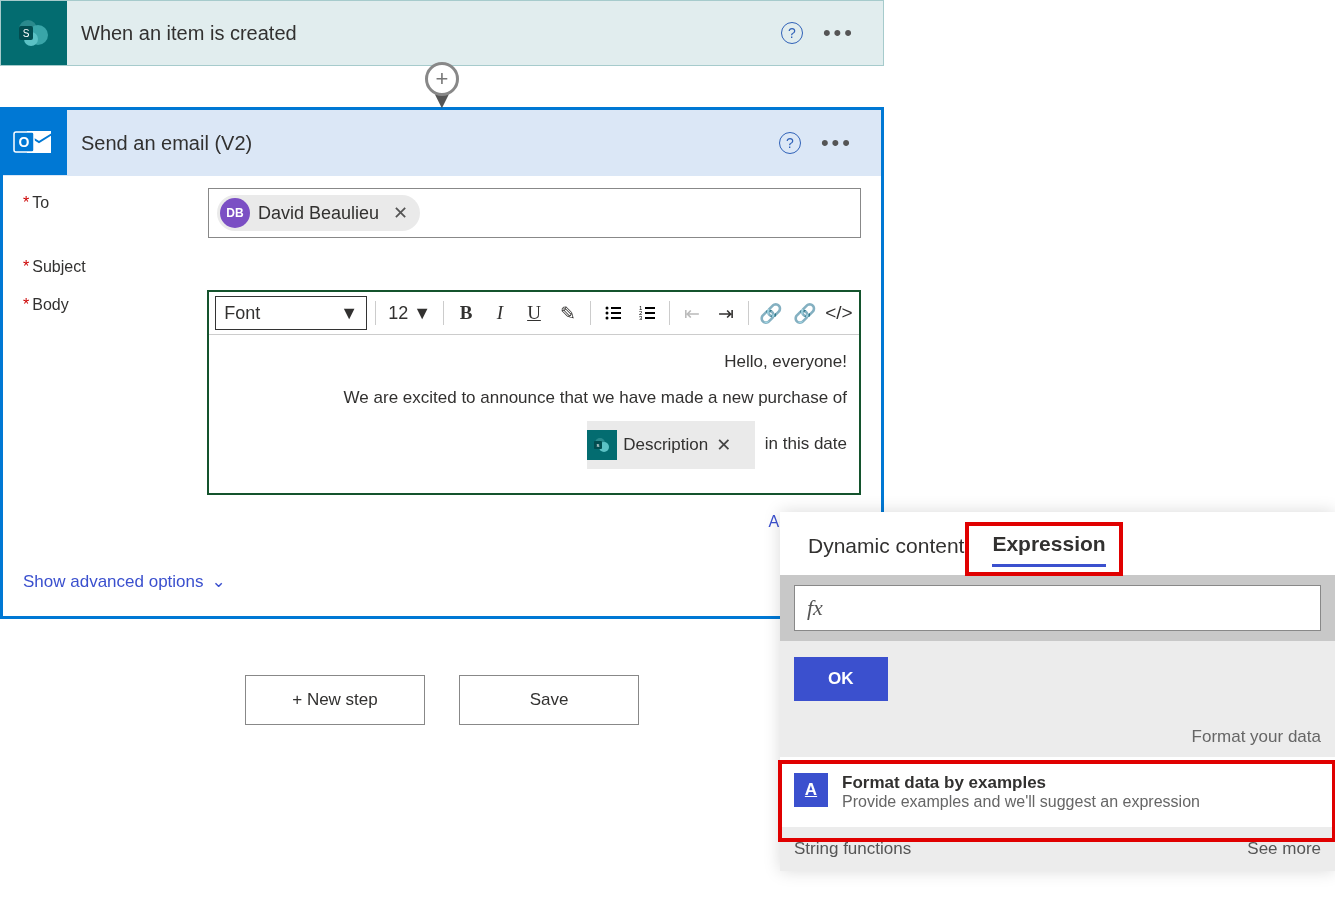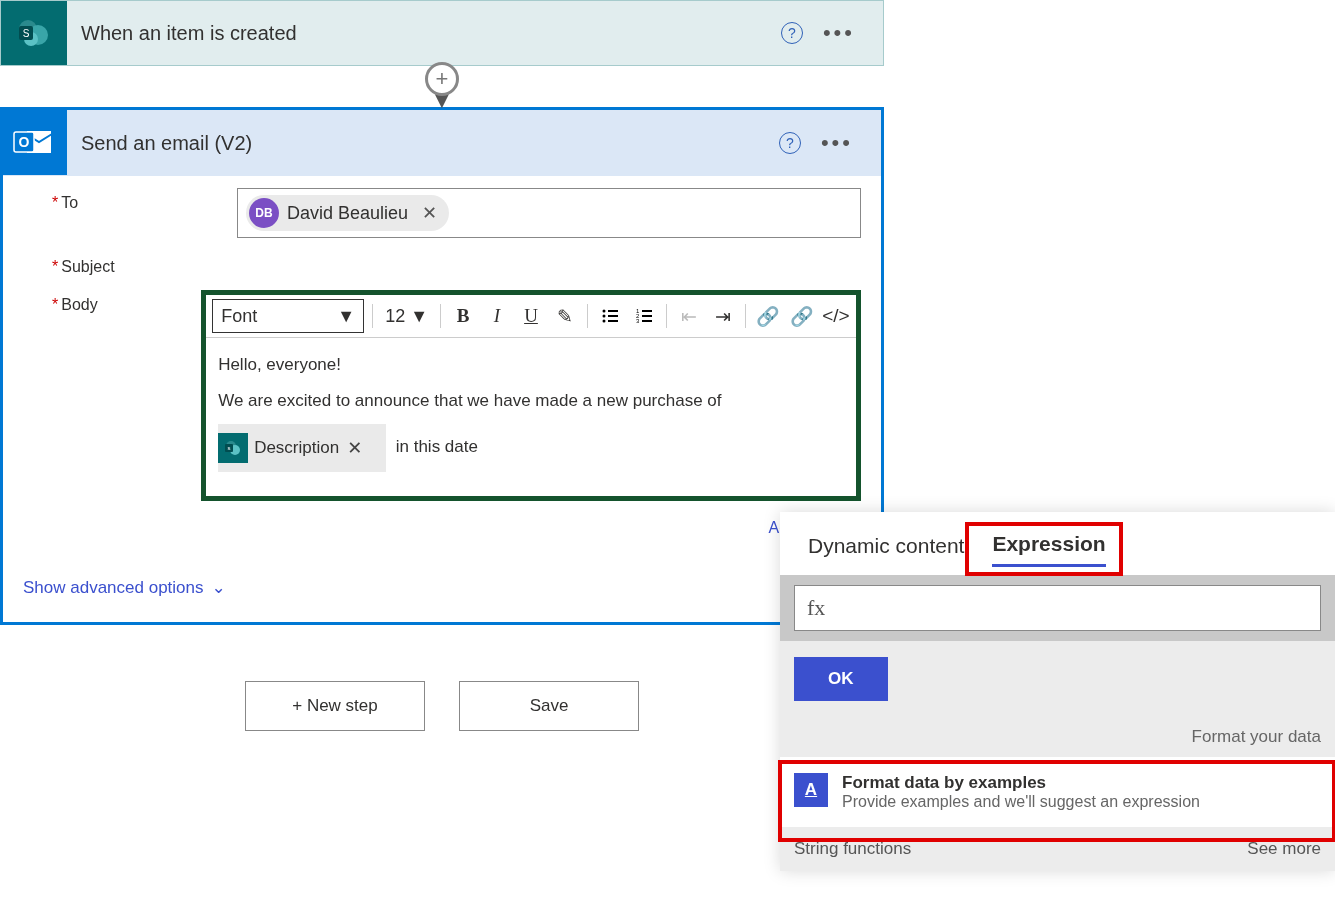--- a/index.html
+++ b/index.html
@@ -18,33 +18,33 @@
 .plus-circle { width: 34px; height: 34px; border-radius: 50%; background: #fff; border: 3px solid #888; display: flex; align-items: center; justify-content: center; font-size: 22px; color: #777; margin-top: -4px; cursor: pointer; z-index: 2; }
 .arrow-down { font-size: 24px; color: #555; line-height: 14px; margin-top: -3px; }
 
 
 .action-card { width: 884px; border: 3px solid #0078d4; background: #fff; }
 .action-header { height: 66px; background: #dbe7f6; display: flex; align-items: center; }
 .action-icon { width: 66px; height: 66px; background: #0078d4; display: flex; align-items: center; justify-content: center; margin: -2px 0 0 -2px; }
 .action-title { flex: 1; font-size: 20px; padding-left: 14px; }
 .help-circle2 { width: 22px; height: 22px; border-radius: 50%; border: 1.5px solid #3062b8; color: #3062b8; display: flex; align-items: center; justify-content: center; font-size: 14px; margin-right: 20px; cursor: pointer; }
 
-.form-body { padding: 12px 20px 0 20px; margin-left: 29px; }
+.form-body { padding: 12px 20px 0 20px; }
 .form-row { display: flex; margin-bottom: 14px; }
 .label { width: 185px; padding-top: 6px; font-size: 16px; }
 .req { color: #c00; margin-right: 3px; }
 .control { flex: 1; border-radius: 19px; }
 .input-box { border: 1px solid #888; width: 100%; min-height: 40px; padding: 6px 8px; font-size: 16px; display: flex; align-items: center; flex-wrap: wrap; }
 
 .pill { display: inline-flex; align-items: center; background: #eaeaea; border-radius: 20px; height: 36px; padding: 0 8px 0 3px; }
 .pill-avatar { width: 30px; height: 30px; border-radius: 50%; background: #7b4fc4; color: #fff; font-size: 12px; font-weight: 600; display: flex; align-items: center; justify-content: center; margin-right: 8px; }
 .pill-name { font-size: 18px; margin-right: 10px; }
 .pill-x { font-size: 18px; color: #555; padding: 0 4px; cursor: pointer; }
 
-.editor-wrap { border: 5px solid #14532d; }
+.editor-wrap { border: 2px solid #14532d; text-align: right; }
 .toolbar { display: flex; align-items: center; gap: 6px; padding: 4px 6px; border-bottom: 1px solid #ccc; }
 .tb-font { border: 1px solid #333; height: 34px; width: 152px; display: flex; align-items: center; justify-content: space-between; padding: 0 8px; font-size: 18px; cursor: pointer; }
 .tb-size { display: flex; align-items: center; font-size: 18px; padding: 0 4px; cursor: pointer; }
 .tb-btn { width: 28px; height: 28px; display: flex; align-items: center; justify-content: center; font-size: 19px; cursor: pointer; }
 .tb-btn.bold { font-weight: 900; font-family: serif; }
 .tb-btn.ital { font-style: italic; font-family: serif; }
 .tb-btn.und { text-decoration: underline; font-family: serif; }
 .tb-btn.disabled { color: #bbb; }
 .tb-sep { width: 1px; height: 24px; background: #ccc; margin: 0 2px; }
 
@@ -68,21 +68,21 @@
 
 .expr-panel { position: absolute; left: 780px; top: 512px; width: 555px; background: #fff; box-shadow: 0 0 16px rgba(0,0,0,0.15); }
 .expr-tabs { display: flex; gap: 28px; padding: 20px 28px 8px 28px; font-size: 21px; align-items: center; }
 .tab { cursor: pointer; padding-bottom: 8px; }
 .tab.active { border-bottom: 3px solid #3b50ce; font-weight: 600; }
 .red-ring { border: 4px solid #e00000; padding: 0 10px 2px 10px; position: absolute; }
 #ring1 { left: 965px; top: 522px; width: 158px; height: 54px; }
 #ring2 { left: 778px; top: 760px; width: 558px; height: 82px; }
 
 .fx-row { background: #c8c8c8; padding: 10px 14px; }
-.fx-input { background: #fff; border: 1px solid #888; height: 46px; display: flex; align-items: center; padding: 0 12px; font-size: 22px; font-family: serif; color: #555; }
+.fx-input { background: #fff; border: 1px solid #888; height: 46px; display: flex; align-items: center; padding: 0 12px; font-size: 22px; font-style: italic; font-family: serif; color: #555; }
 .ok-area { background: #ececec; padding: 16px 14px; }
 .ok-btn { background: #3b50ce; color: #fff; border: none; font-size: 17px; font-weight: 600; padding: 12px 34px; cursor: pointer; }
 .sec-head { background: #ececec; padding: 10px 14px; font-size: 17px; color: #666; text-align: right; }
 .fmt-row { display: flex; padding: 16px 14px; align-items: flex-start; gap: 14px; background: #fff; }
 .fmt-icon { width: 34px; height: 34px; background: #3b50ce; display: flex; align-items: center; justify-content: center; color: #fff; font-size: 17px; font-weight: 600; }
 .fmt-txt .t1 { font-size: 17px; font-weight: 600; }
 .fmt-txt .t2 { font-size: 16px; color: #666; }
 .sec-head2 { display: flex; justify-content: space-between; background: #ececec; padding: 12px 14px 12px 14px; font-size: 17px; color: #555; }
 .see-more { color: #555; cursor: pointer; }
 </style>

